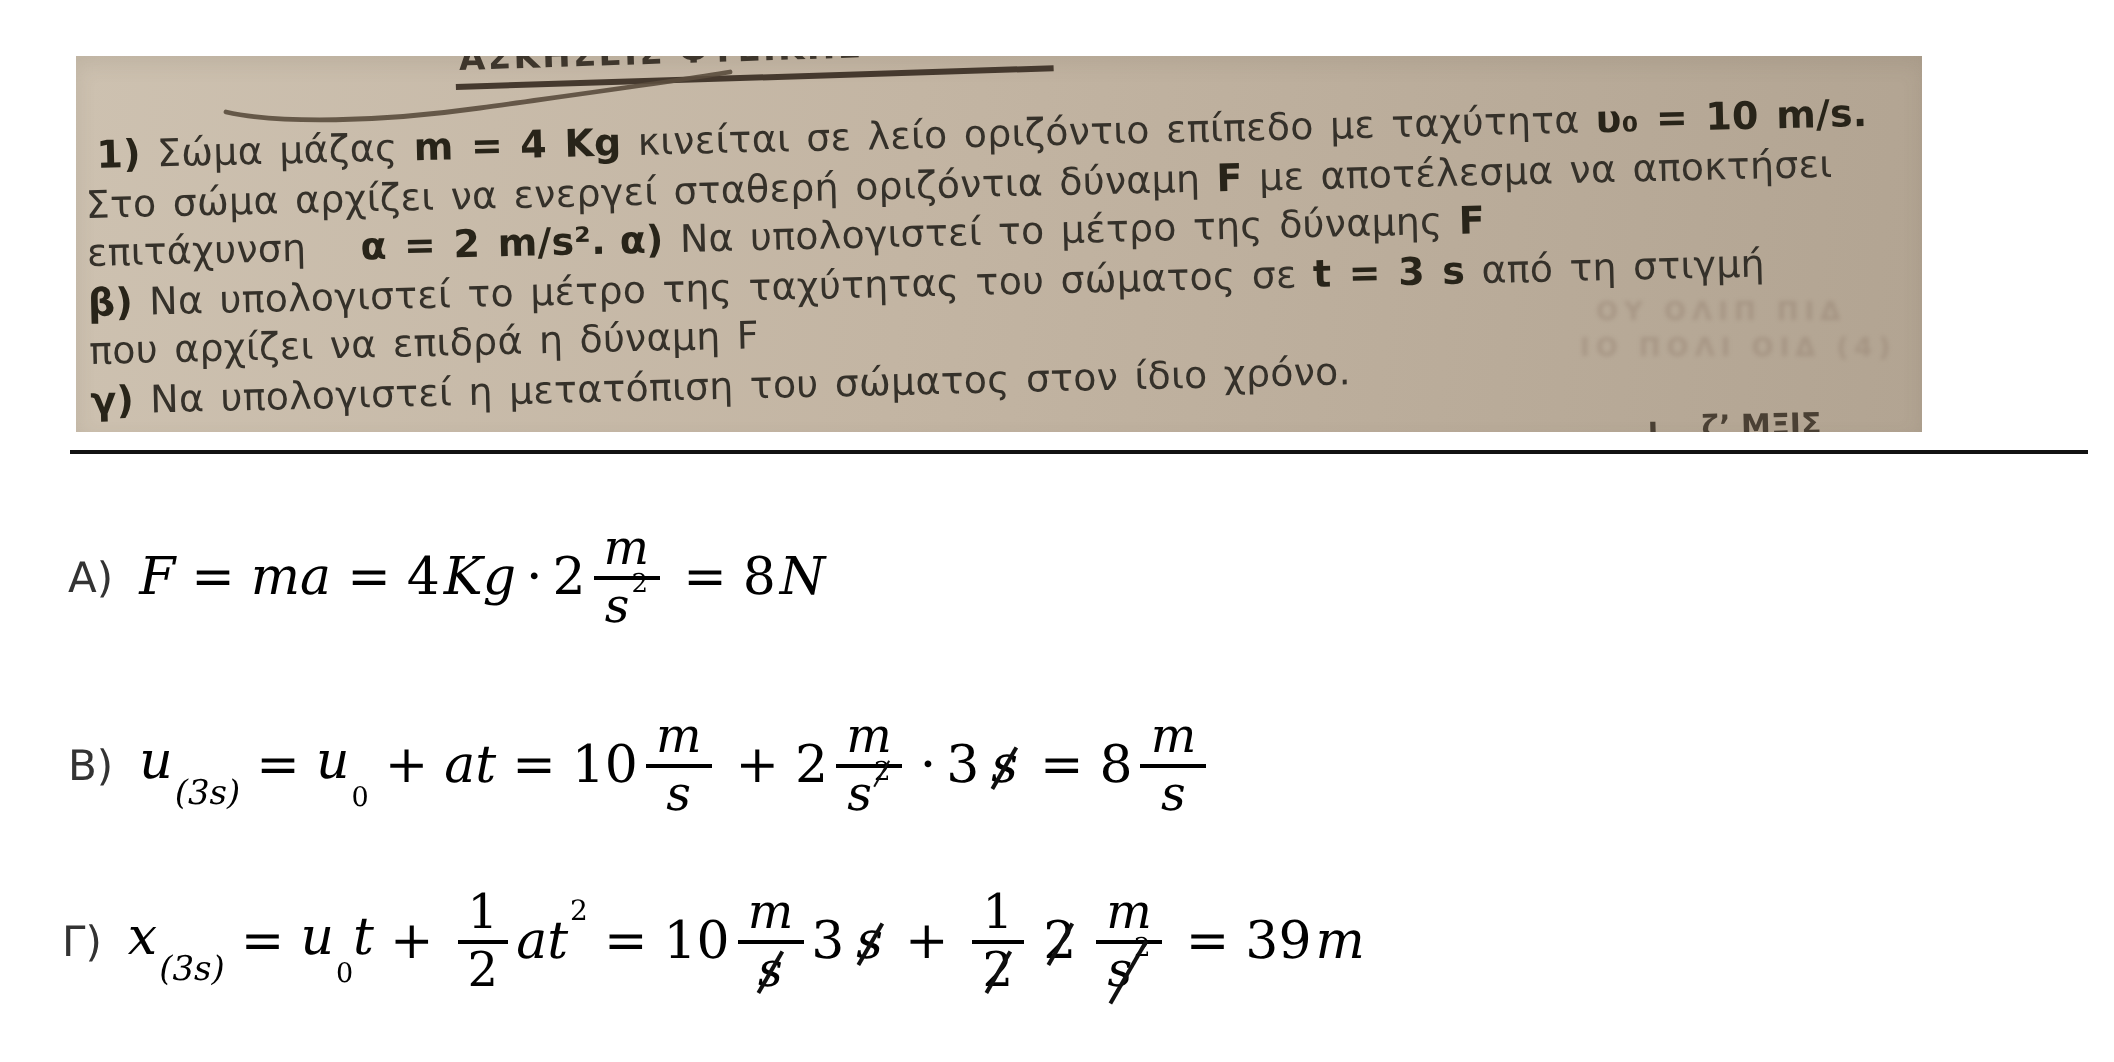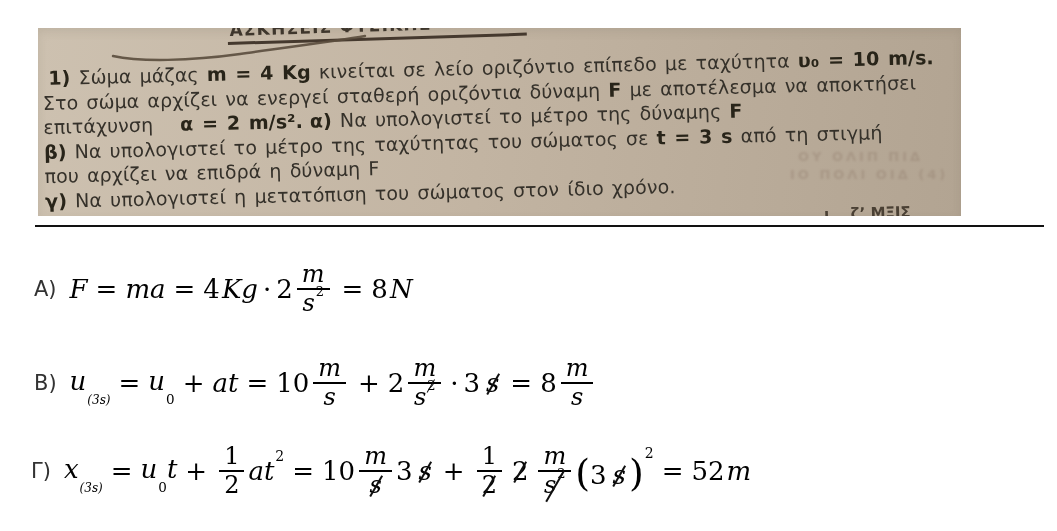--- a/index.html
+++ b/index.html
@@ -37,21 +37,21 @@
   .mathline{position:absolute;display:flex;align-items:center;height:64px;
         font-family:"DejaVu Serif","Liberation Serif",serif;font-size:26px;color:#000;}
   .lbl{font-family:"DejaVu Sans","Liberation Sans",sans-serif;font-size:21px;
         color:#333;margin-right:13px;}
   .it{font-style:italic;}
   .up{font-style:normal;}
   .op{margin:0 8px;}
   .dot{margin:0 5px;}
   .tight{margin-left:2px;}
   .grp{display:inline-block;white-space:nowrap;}
-  .msub{font-size:12px;font-style:italic;position:relative;top:7px;margin-left:1px;}
+  .msub{font-size:17px;font-style:italic;position:relative;top:7px;margin-left:1px;}
   .msubn{font-size:13.5px;font-style:normal;position:relative;top:7px;margin-left:1px;}
   .msup{font-size:14px;font-style:normal;position:relative;top:-9px;margin-left:1px;}
   .frac{display:inline-flex;flex-direction:column;align-items:center;line-height:1.05;
         margin:0 4px;font-size:24px;}
   .frac .num,.frac .den{padding:0 5px;}
   .frac .bar{align-self:stretch;height:1.8px;background:#000;margin:1px 0;}
   .fexp{font-size:13px;font-style:normal;position:relative;top:-6px;margin-left:1px;}
   .bigp{font-size:38px;font-style:normal;line-height:1;position:relative;top:2px;}
   .psup{font-size:14px;font-style:normal;position:relative;top:-16px;margin-left:1px;}
   .sgap{margin:0 3px 0 6px;}
@@ -166,19 +166,18 @@
       <span class="num up">1</span>
       <span class="bar"></span>
       <span class="den up cx">2</span>
     </span>
     <span class="up cx" style="margin:0 6px;">2</span>
     <span class="frac">
       <span class="num it">m</span>
       <span class="bar"></span>
       <span class="den"><span class="cx cxw"><span class="it">s</span><sup class="fexp">2</sup></span></span>
     </span>
-    <span class="grp"><span class="bigp">(</span><span class="up">3</span><span class="it cx sgap">s</span><span class="bigp">)</span><sup class="psup">2</sup></span>
     <span class="op">=</span>
-    <span class="up">52</span>
+    <span class="up">39</span>
     <span class="it tight">m</span>
   </div>
 
 </div>
 
 </body></html>

